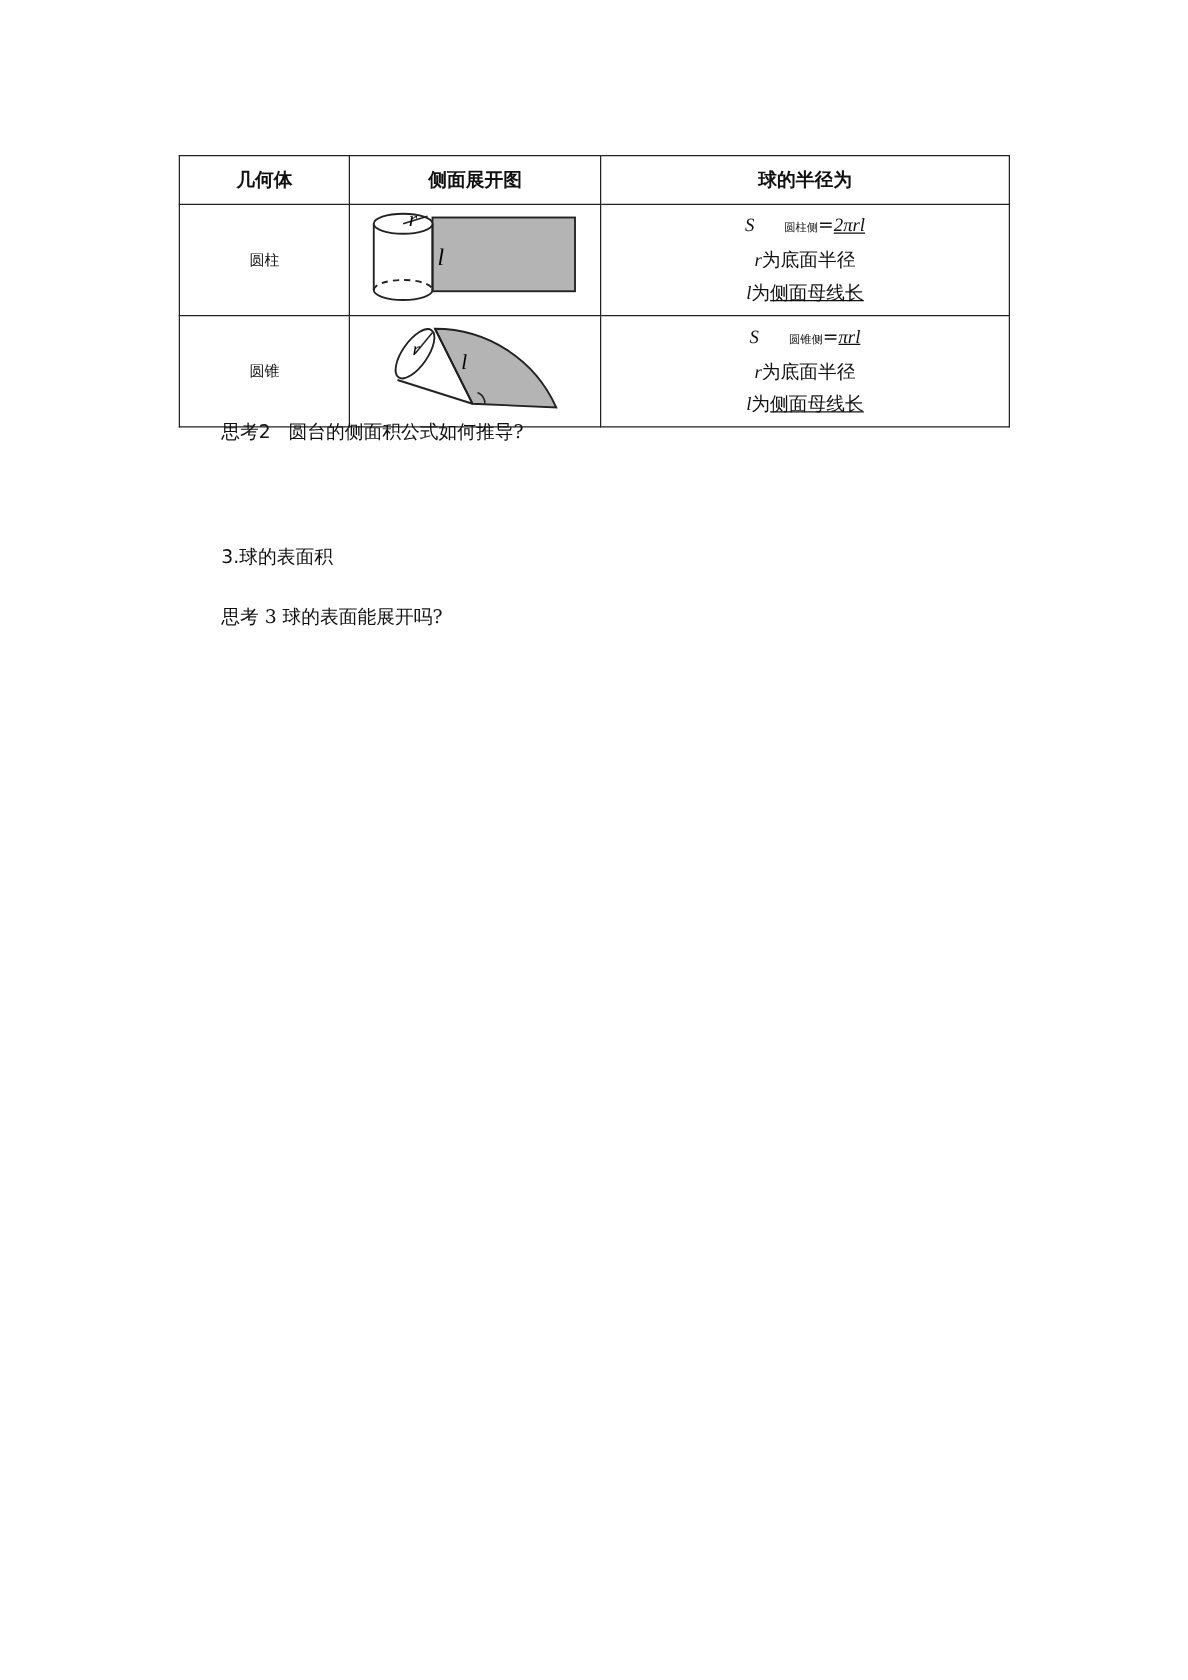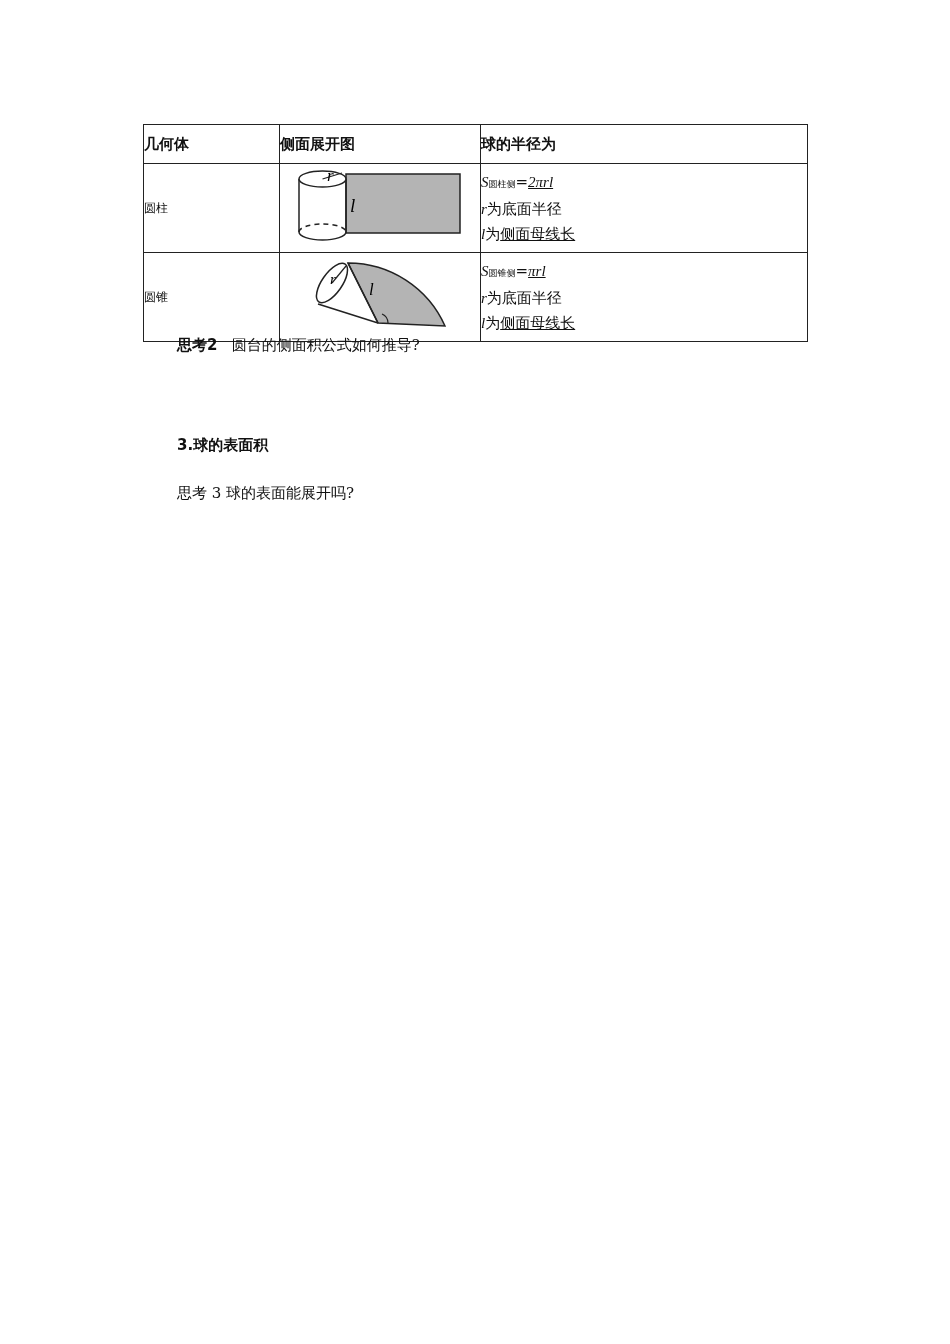--- a/index.html
+++ b/index.html
@@ -1,29 +1,29 @@
 <!DOCTYPE html>
 <html><head>
 <meta charset="utf-8">
 <style>
   html, body { margin: 0; padding: 0; background: #ffffff; }
   body { width: 950px; height: 1344px; position: relative; font-family: "DejaVu Serif", "Liberation Serif", serif; color: #111; }
   .page { position: absolute; left: 0; top: 0; width: 950px; height: 1344px; }
   table.geo { position: absolute; left: 143px; top: 124px; width: 664px; border-collapse: collapse; table-layout: fixed; }
-  table.geo td, table.geo th { border: 1px solid #222; padding: 0; text-align: left; vertical-align: middle; }
+  table.geo td, table.geo th { border: 1px solid #222; padding: 0; text-align: center; vertical-align: middle; }
   table.geo th { font-family: "DejaVu Sans", "Liberation Sans", sans-serif; font-weight: bold; font-size: 15px; height: 38px; }
   table.geo td.name { font-size: 12px; font-family: Liberation Serif, serif; }
   table.geo tr.row { height: 86px; }
   .formula { font-size: 15px; line-height: 25px; }
   .it { font-style: italic; font-family: "Liberation Serif", "DejaVu Serif", serif; }
-  .sub { font-size: 9px; }
+  .sub { font-size: 9px; padding-left: 24px; }
   .ul { text-decoration: underline; }
   .para { position: absolute; left: 143px; width: 664px; font-size: 15px; line-height: 24px; }
   .indent { text-indent: 34px; }
-  .b { font-weight: bold; font-family: "DejaVu Sans", "Liberation Sans", sans-serif; margin-top: 43px; }
+  .b { font-weight: normal; font-family: "DejaVu Sans", "Liberation Sans", sans-serif; margin-top: 43px; }
 </style>
 </head>
 <body>
 
 <div class="page">
 
   <table class="geo">
     <colgroup>
       <col style="width:136px">
       <col style="width:201px">

